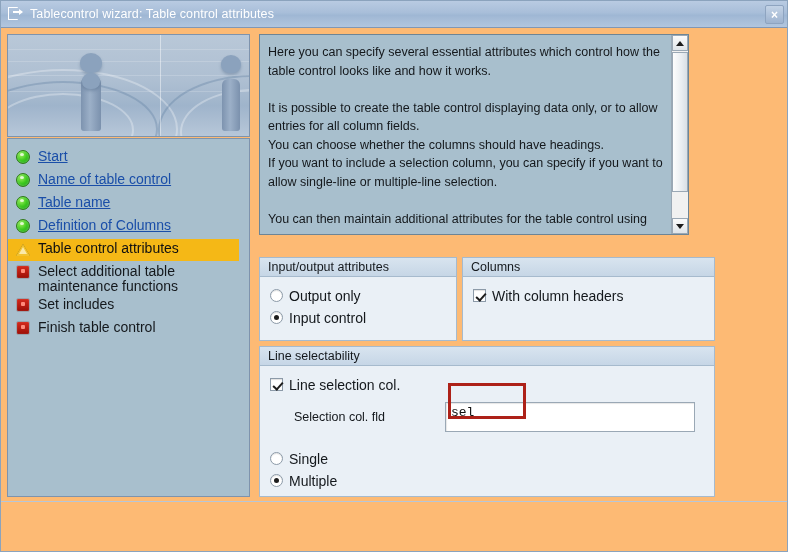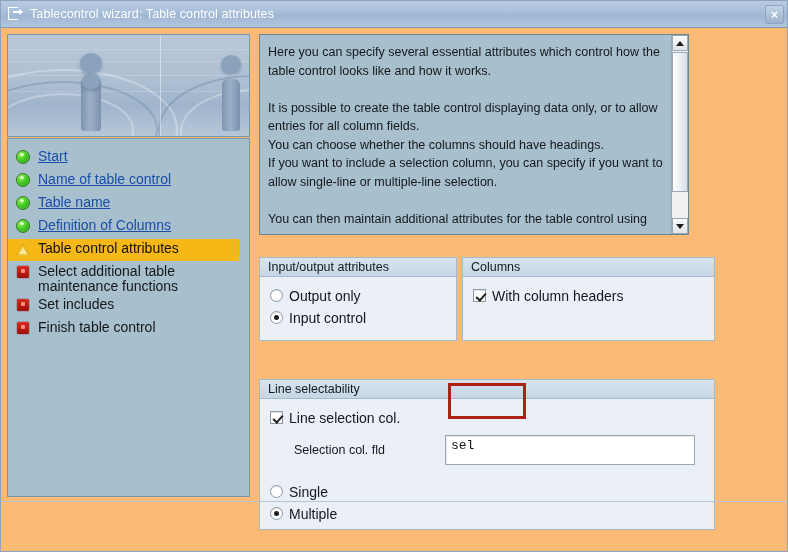--- a/index.html
+++ b/index.html
@@ -293,21 +293,21 @@
     padding-left: 8px;
     font-size: 12.5px;
     line-height: 19px;
     color: #14181c;
     white-space: nowrap;
   }
   .g-body { position: relative; padding: 9px 0 0 10px; }
 
   #grp-io   { left: 258px; top: 256px; width: 198px; height: 84px; }
   #grp-cols { left: 461px; top: 256px; width: 253px; height: 84px; }
-  #grp-line { left: 258px; top: 345px; width: 456px; height: 151px; margin-top: 33px; }
+  #grp-line { left: 258px; top: 345px; width: 456px; height: 151px; }
 
   
   .opt {
     display: flex;
     align-items: center;
     height: 19px;
     margin-bottom: 3px;
   }
   .radio {
     flex: 0 0 auto;

